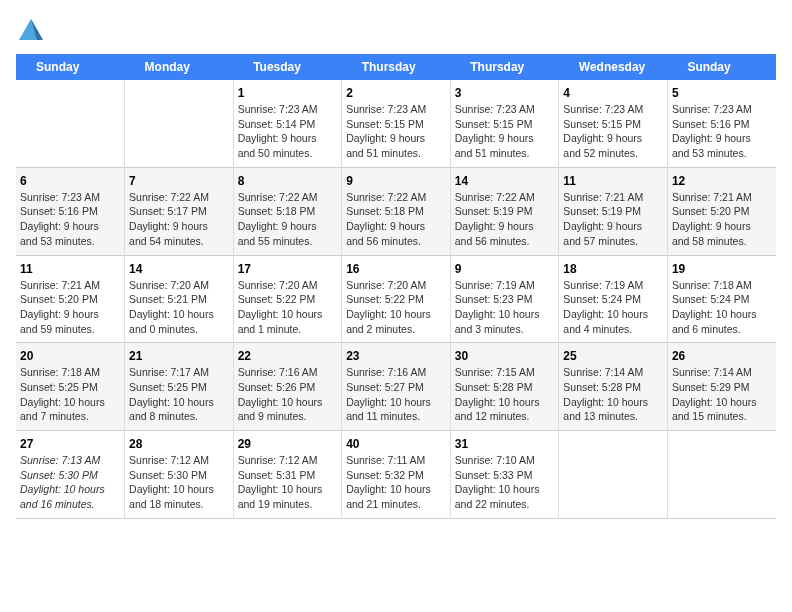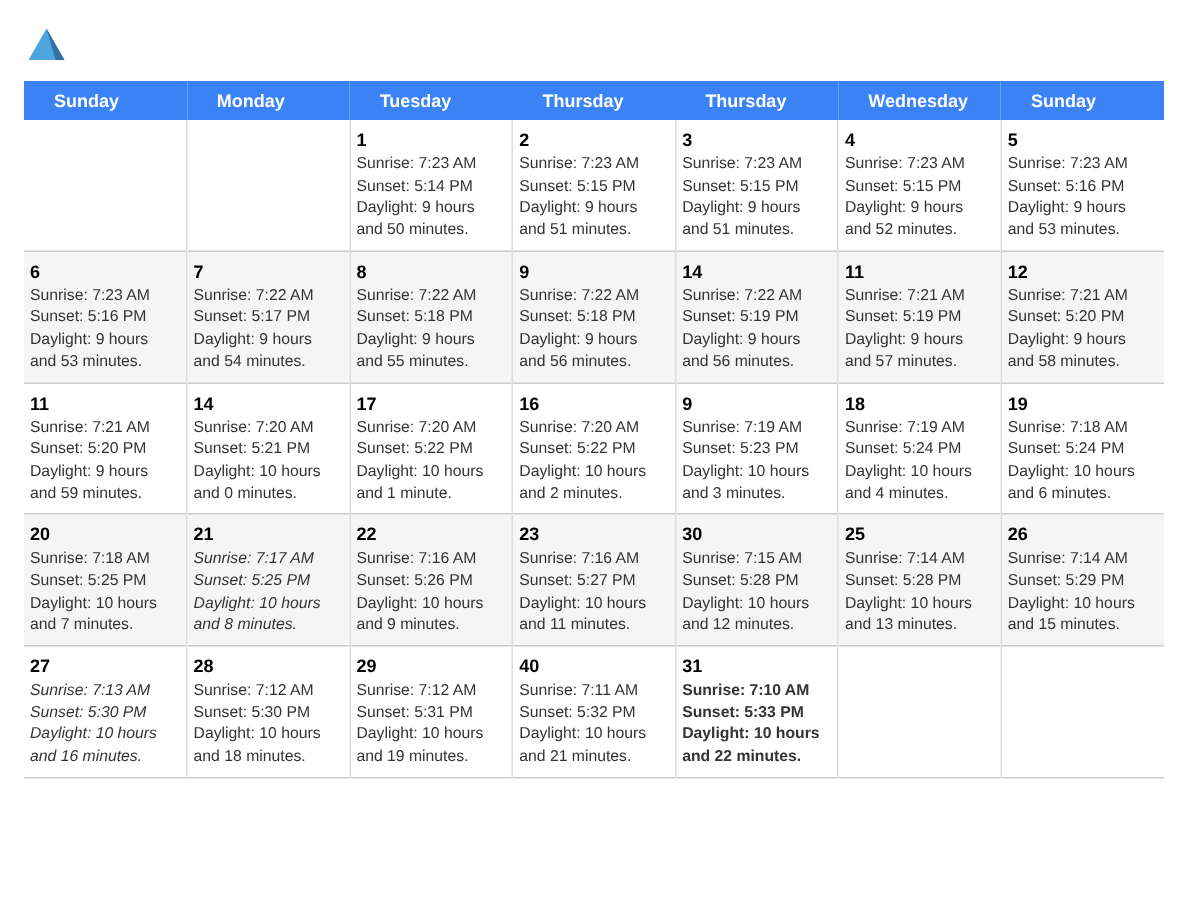--- a/index.html
+++ b/index.html
@@ -276,21 +276,21 @@
       <tr>
         <td>
           <span class="day-num">20</span>
           <div class="day-info" style="white-space: pre-line;">Sunrise: 7:18 AM
 Sunset: 5:25 PM
 Daylight: 10 hours
 and 7 minutes.</div>
         </td>
         <td>
           <span class="day-num">21</span>
-          <div class="day-info" style="white-space: pre-line; font-style: italic;">Sunrise: 7:17 AM
+          <div class="day-info" style="white-space: pre-line;">Sunrise: 7:17 AM
 Sunset: 5:25 PM
 Daylight: 10 hours
 and 8 minutes.</div>
         </td>
         <td>
           <span class="day-num">22</span>
           <div class="day-info" style="white-space: pre-line;">Sunrise: 7:16 AM
 Sunset: 5:26 PM
 Daylight: 10 hours
 and 9 minutes.</div>
@@ -348,21 +348,21 @@
         </td>
         <td>
           <span class="day-num">40</span>
           <div class="day-info" style="white-space: pre-line;">Sunrise: 7:11 AM
 Sunset: 5:32 PM
 Daylight: 10 hours
 and 21 minutes.</div>
         </td>
         <td>
           <span class="day-num">31</span>
-          <div class="day-info" style="white-space: pre-line; font-weight: bold;">Sunrise: 7:10 AM
+          <div class="day-info" style="white-space: pre-line;">Sunrise: 7:10 AM
 Sunset: 5:33 PM
 Daylight: 10 hours
 and 22 minutes.</div>
         </td>
         <td class="empty-cell"></td>
         <td class="empty-cell"></td>
       </tr>
     </tbody>
 </table>
 

